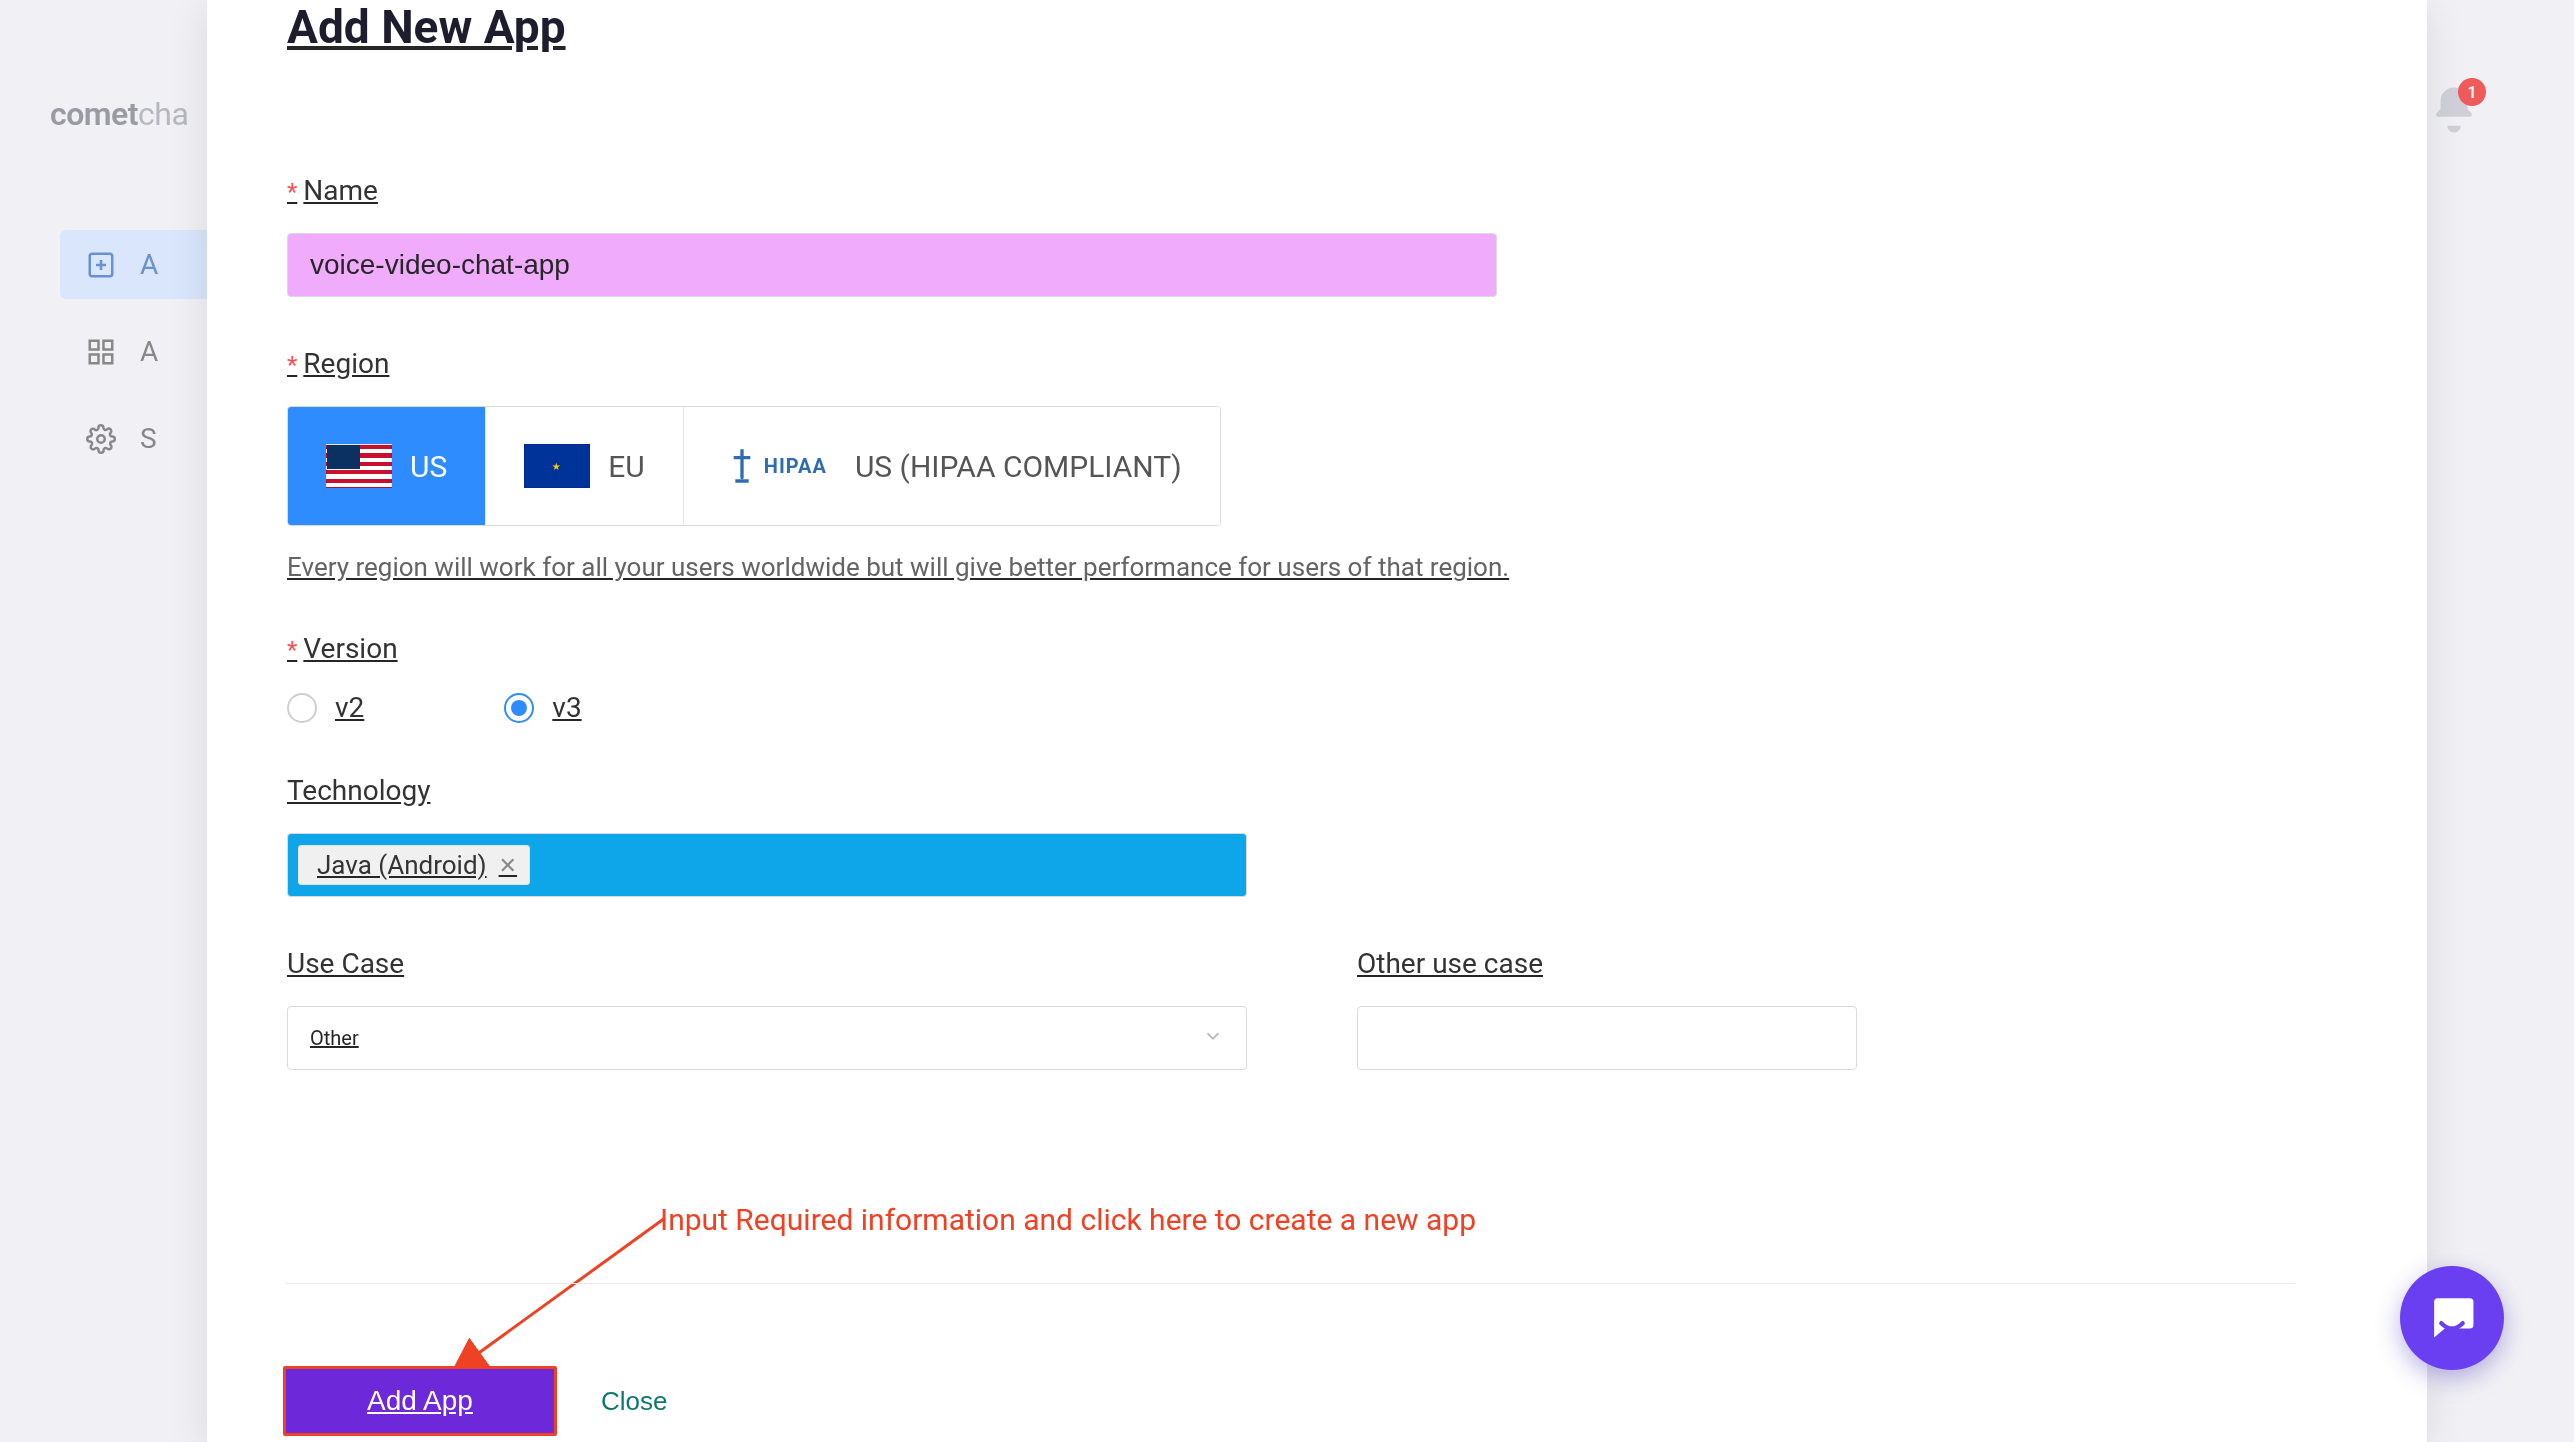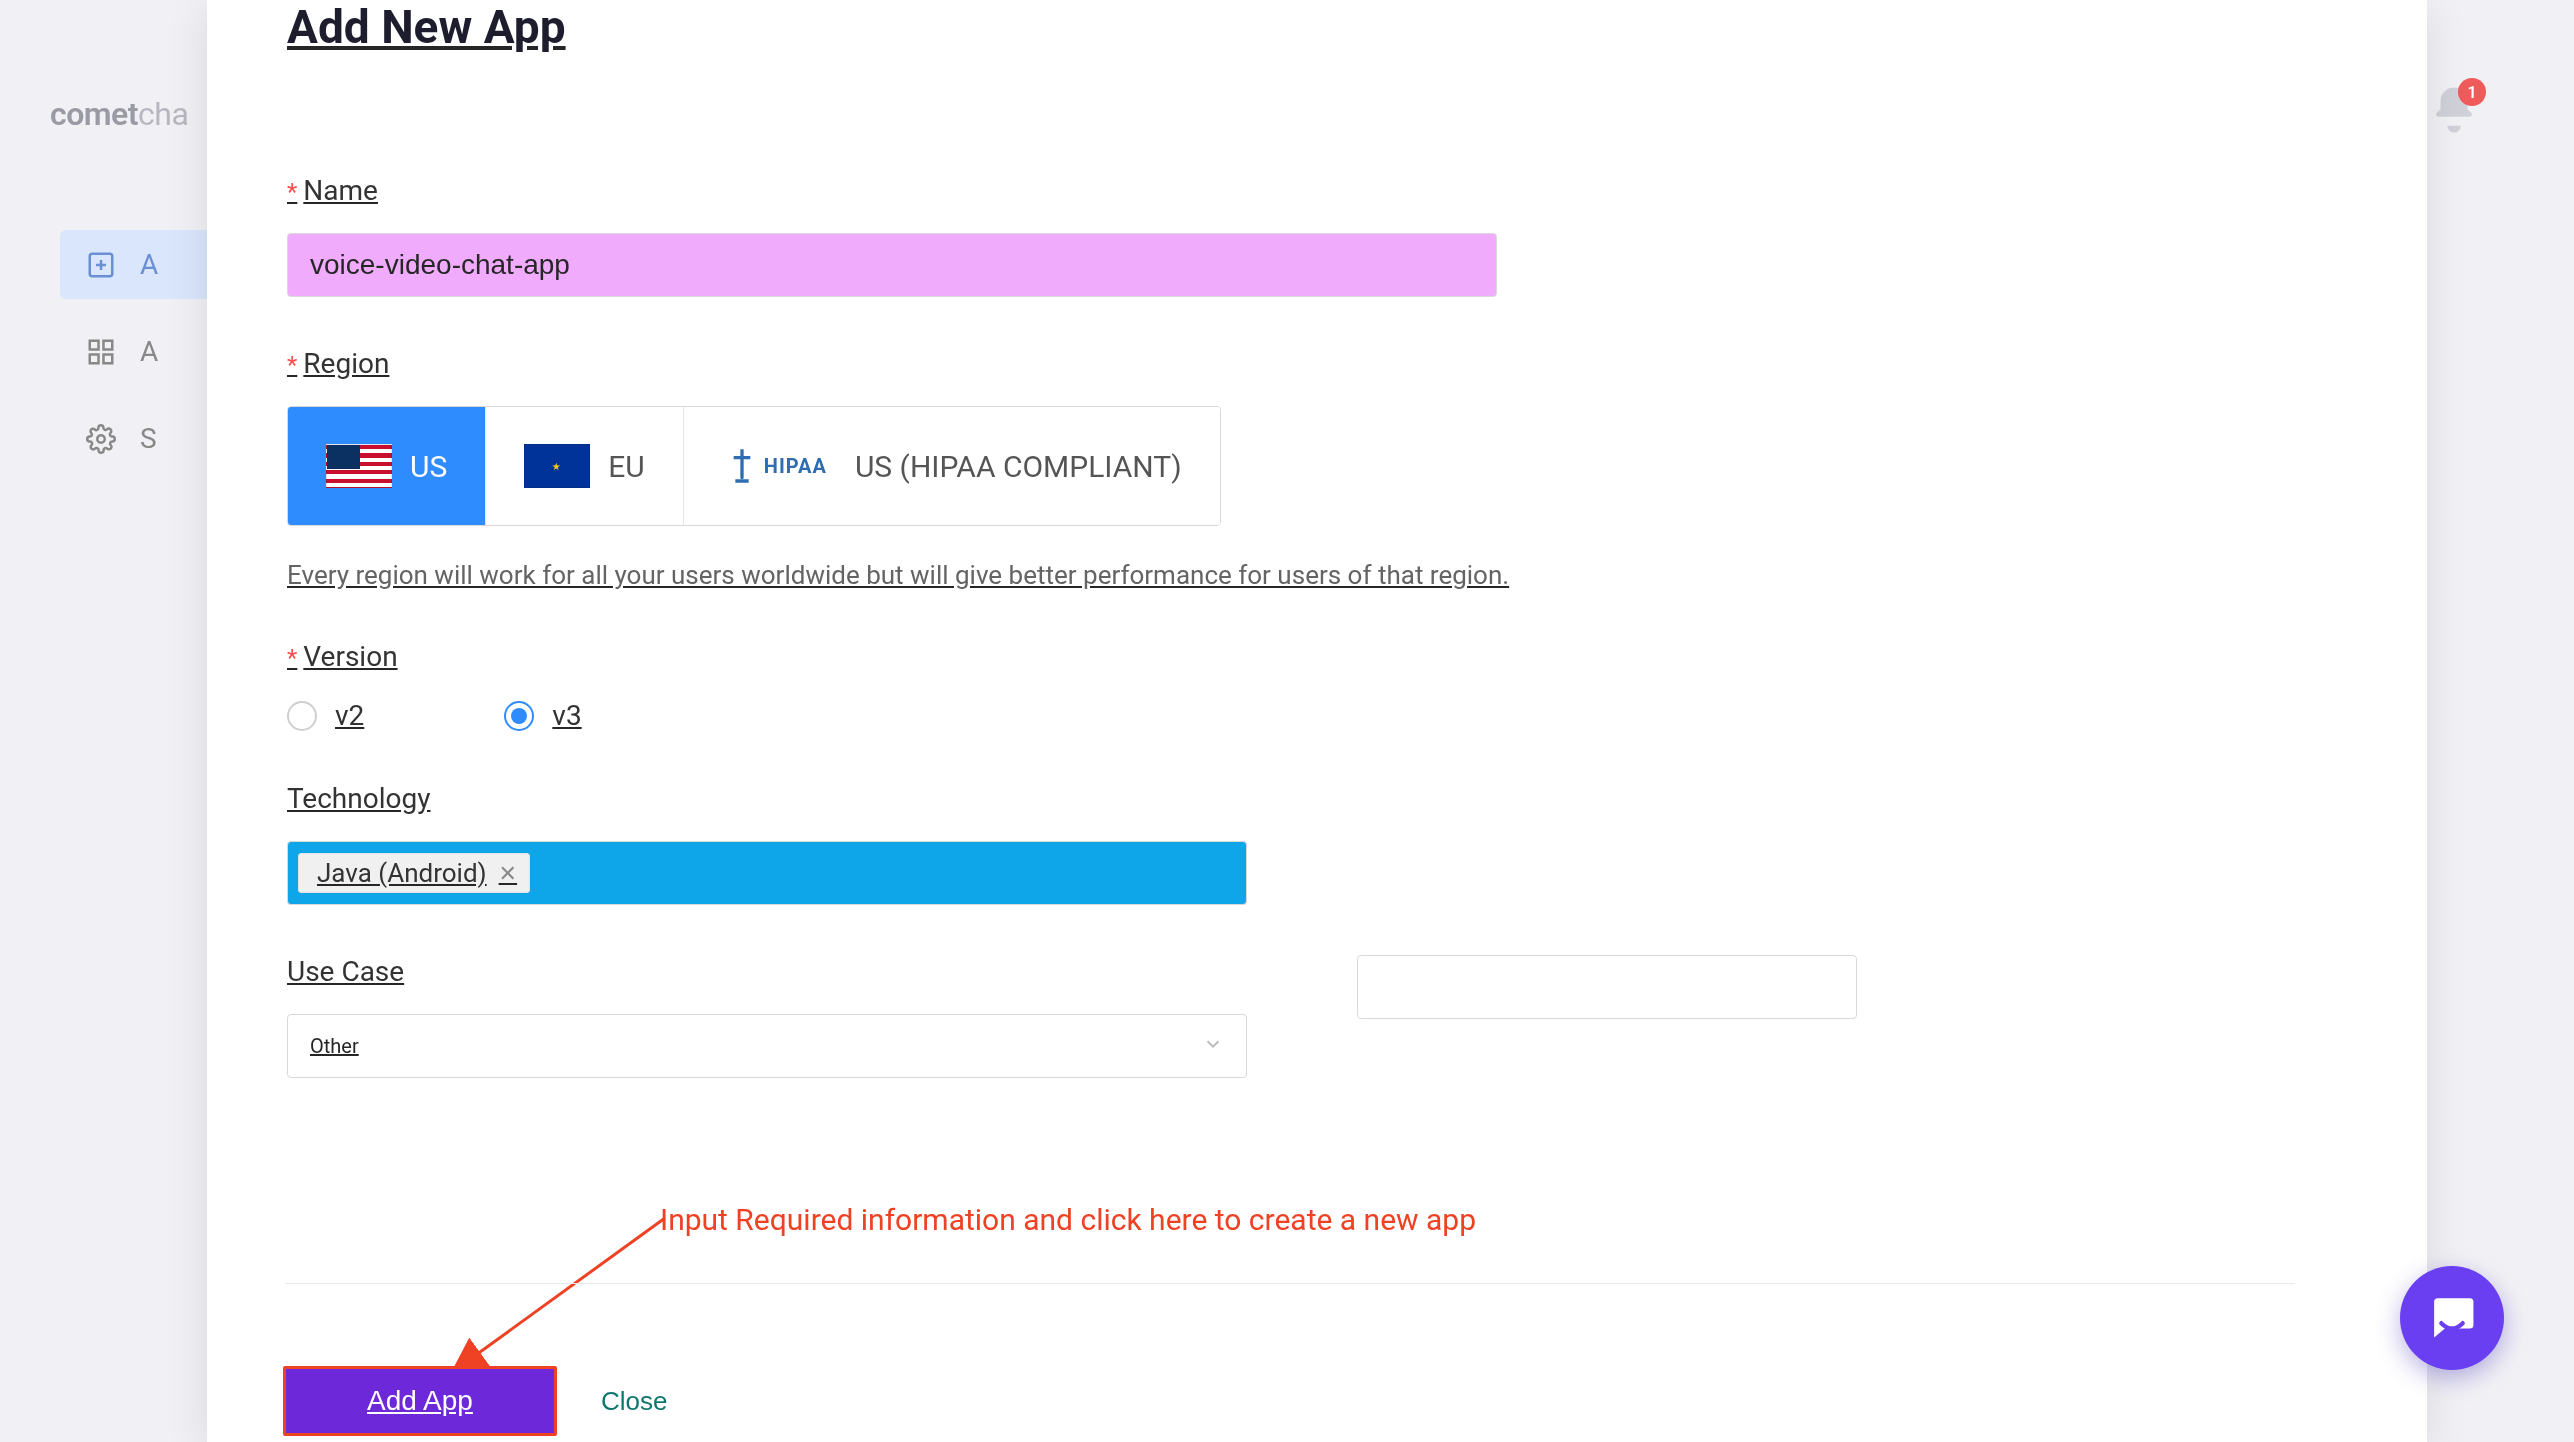--- a/index.html
+++ b/index.html
@@ -152,21 +152,21 @@
     display:inline-block; position:relative; overflow:hidden;
   }
   .flag-us { background: linear-gradient(#c8102e 0 10%, #fff 10% 20%, #c8102e 20% 30%, #fff 30% 40%, #c8102e 40% 50%, #fff 50% 60%, #c8102e 60% 70%, #fff 70% 80%, #c8102e 80% 90%, #fff 90% 100%); }
   .flag-us::before { content:""; position:absolute; top:0; left:0; width:33px; height:24px; background:#0a3161; }
   .flag-eu { background:#003399; }
   .flag-eu::before { content:"★"; position:absolute; inset:0; display:flex; align-items:center; justify-content:center; color:#ffcc00; font-size:10px; letter-spacing:2px;}
   .hipaa-block { display:flex; flex-direction:row; align-items:center; gap:2px; line-height:1; }
   .hipaa-icon { width:40px; height:40px; color:#2f6db3; }
   .hipaa-text { color:#2f6db3; font-weight:700; font-size:20px; letter-spacing:1px; }
   .region-hint {
-    margin-top: 34px;
+    margin-top: 26px;
     font-size: 26px;
     color: #646464;
   }
 
   
   .radio-row { display:flex; gap: 140px; align-items:center; }
   .radio {
     display:flex; align-items:center; gap: 18px; cursor:pointer;
     font-size: 28px; color:#333;
   }
@@ -383,20 +383,21 @@
           <div class="usecase-select">
             <span>Other</span>
             <span class="chev">
               <svg width="22" height="22" viewBox="0 0 24 24" fill="none" stroke="currentColor" stroke-width="2">
                   <polyline points="6 9 12 15 18 9"></polyline>
                 </svg>
             </span>
           </div>
         </div>
         <div>
+          <label class="form-label">Other use case</label>
           <input class="other-input" type="text" value="" style="">
         </div>
       </div>
     </div>
   </div>
 
   <div class="annotation-text">Input Required information and click here to create a new app</div>
   <svg class="annotation-arrow" viewBox="0 0 240 170">
     <defs>
       <marker id="ah" markerWidth="12" markerHeight="12" refX="9" refY="6" orient="auto">

